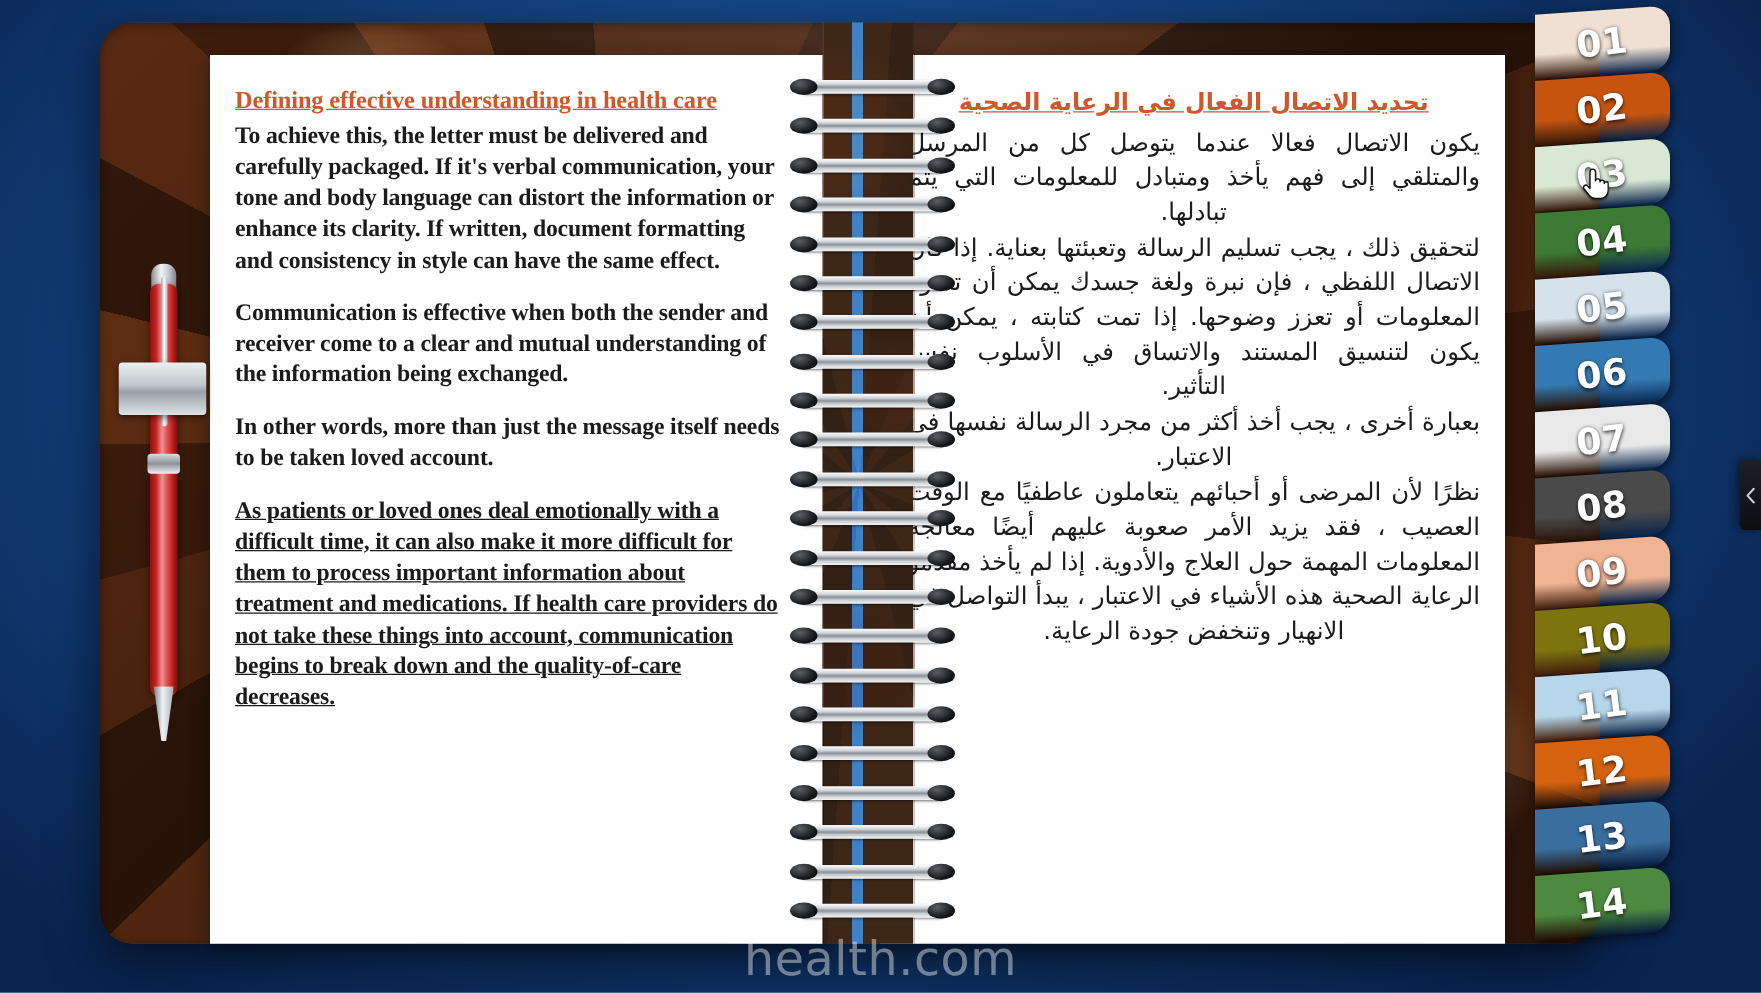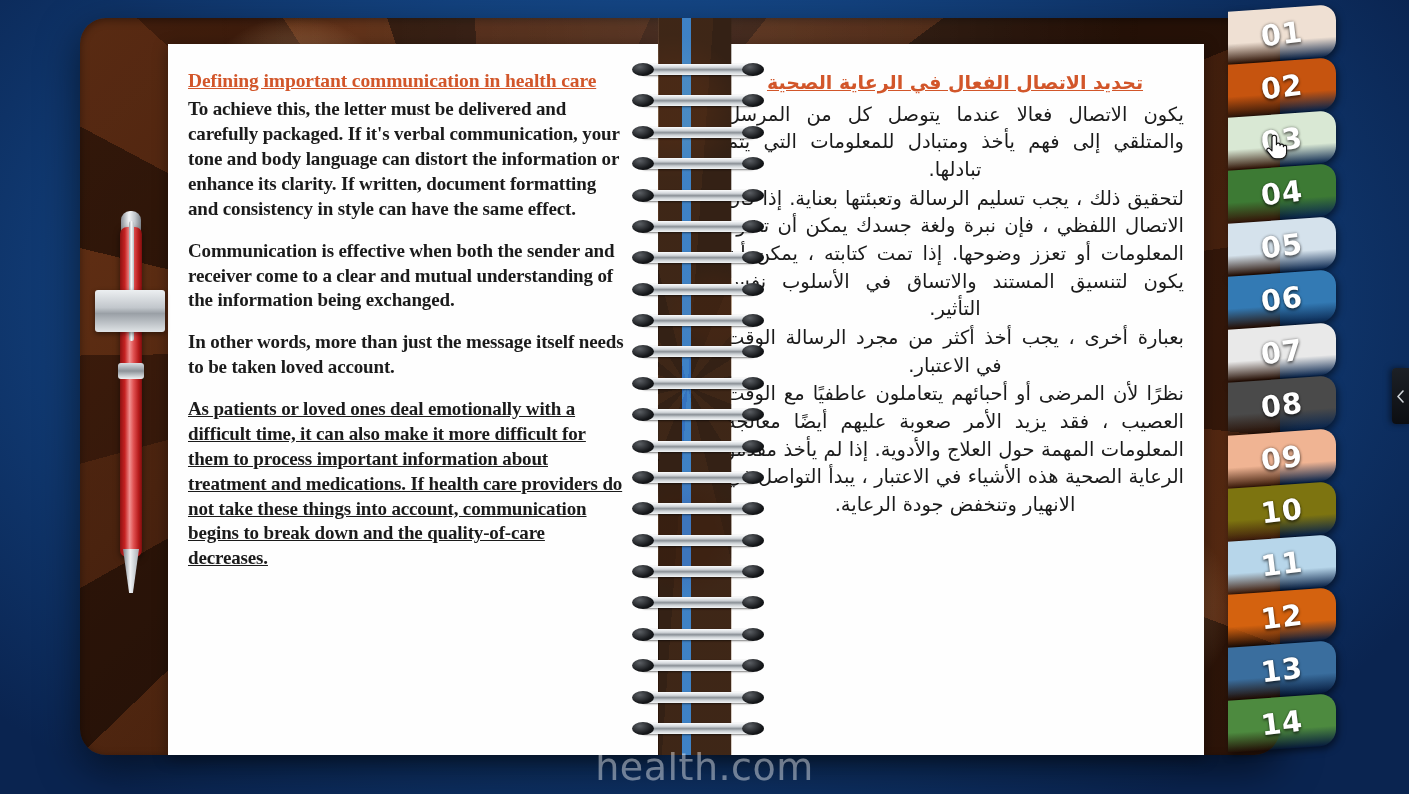--- a/index.html
+++ b/index.html
@@ -226,34 +226,34 @@
 <div id="pen">
   <div class="cap"></div>
   <div class="barrel"></div>
   <div class="clip"></div>
   <div class="ring r1"></div>
   <div class="tip"></div>
 </div>
 
 <div class="page" id="page-left">
   <div class="inner">
-    <h2 class="head-en">Defining important communication in health care</h2>
+    <h2 class="head-en">Defining effective understanding in health care</h2>
     <p class="body-en">To achieve this, the letter must be delivered and carefully packaged. If it's verbal communication, your tone and body language can distort the information or enhance its clarity. If written, document formatting and consistency in style can have the same effect.</p>
     <p class="body-en">Communication is effective when both the sender and receiver come to a clear and mutual understanding of the information being exchanged.</p>
     <p class="body-en">In other words, more than just the message itself needs to be taken loved account.</p>
     <p class="body-en">As patients or loved ones deal emotionally with a difficult time, it can also make it more difficult for them to process important information about treatment and medications. If health care providers do not take these things into account, communication begins to break down and the quality-of-care decreases.</p>
   </div>
 </div>
 
 <div class="page" id="page-right">
   <div class="inner">
     <h2 class="head-ar">تحديد الاتصال الفعال في الرعاية الصحية</h2>
     <p class="body-ar">يكون الاتصال فعالا عندما يتوصل كل من المرسل والمتلقي إلى فهم يأخذ ومتبادل للمعلومات التي يتم تبادلها.</p>
     <p class="body-ar">لتحقيق ذلك ، يجب تسليم الرسالة وتعبئتها بعناية. إذا كان الاتصال اللفظي ، فإن نبرة ولغة جسدك يمكن أن تشوه المعلومات أو تعزز وضوحها. إذا تمت كتابته ، يمكن أن يكون لتنسيق المستند والاتساق في الأسلوب نفس التأثير.</p>
-    <p class="body-ar">بعبارة أخرى ، يجب أخذ أكثر من مجرد الرسالة الوقت في الاعتبار.</p>
+    <p class="body-ar">بعبارة أخرى ، يجب أخذ أكثر من مجرد الرسالة نفسها في الاعتبار.</p>
     <p class="body-ar">نظرًا لأن المرضى أو أحبائهم يتعاملون عاطفيًا مع الوقت العصيب ، فقد يزيد الأمر صعوبة عليهم أيضًا معالجة المعلومات المهمة حول العلاج والأدوية. إذا لم يأخذ مقدمو الرعاية الصحية هذه الأشياء في الاعتبار ، يبدأ التواصل في الانهيار وتنخفض جودة الرعاية.</p>
   </div>
 </div>
 
 <div id="spine">
   <div class="tex"></div>
 </div>
 <div id="rings">
     <div class="ringbar" style="left: 632px; top: 63px;">
       <div class="bar"></div>

